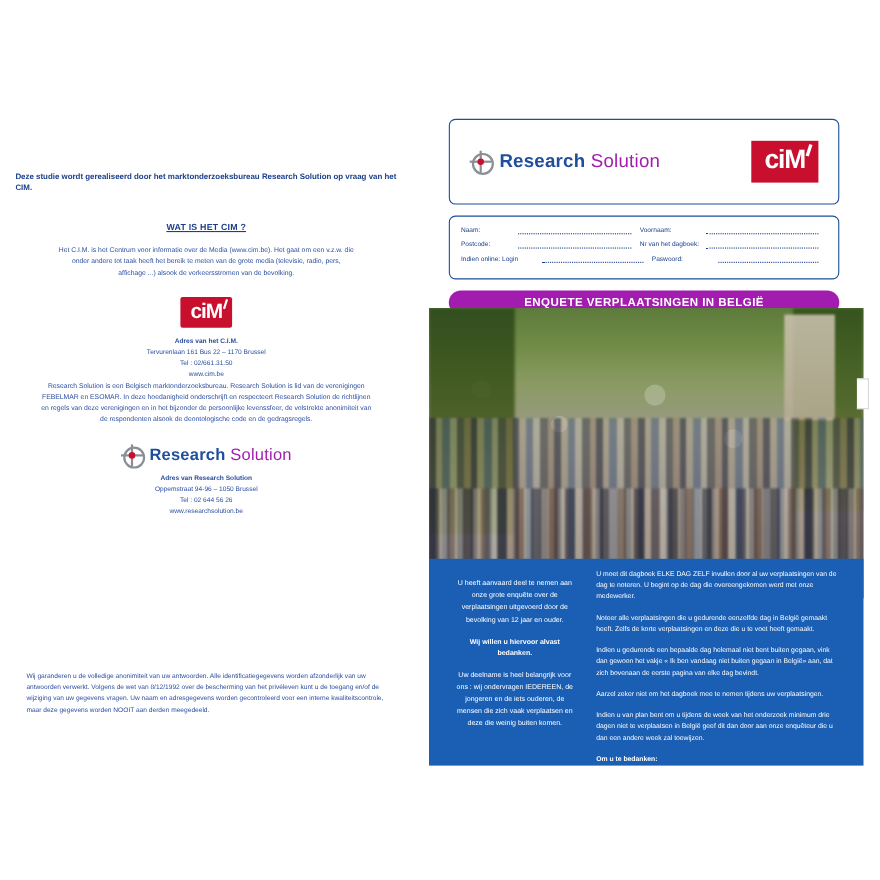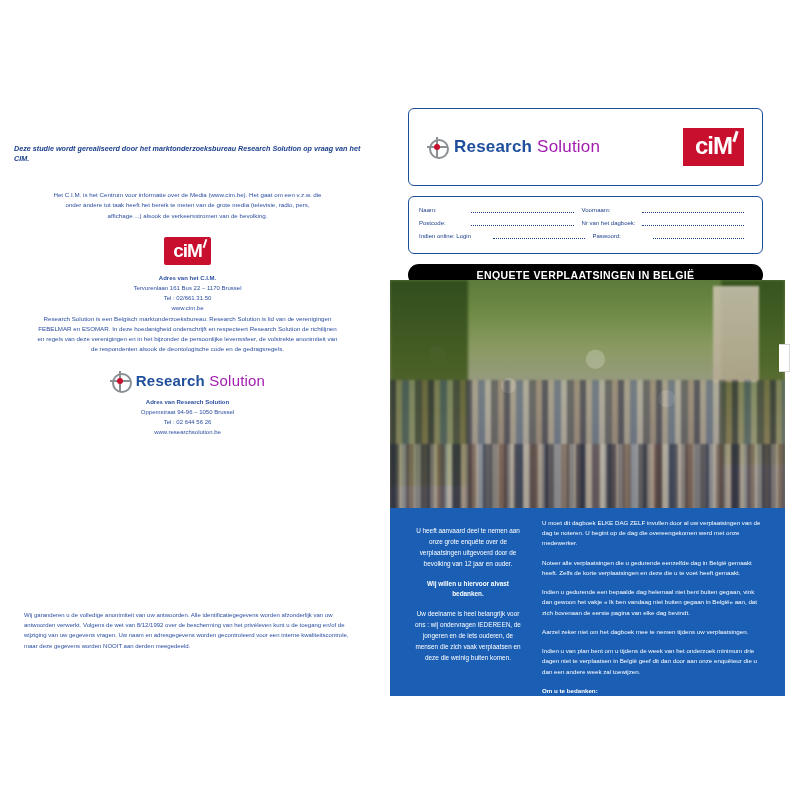--- a/index.html
+++ b/index.html
@@ -10,21 +10,21 @@
   }
   .page{position:absolute;inset:0;}
 
   
   .left{
     position:absolute;left:10px;top:140px;width:355px;height:540px;
     color:#1b3f8b;text-align:center;
   }
   .lead{
     font-size:7.2px;font-weight:bold;color:#1b3f8b;text-align:left;
-    line-height:1.4;margin:4px 4px 26px 4px;font-style:italic;
+    line-height:1.4;margin:16px 4px 26px 4px;
   }
   .sec-title{
     font-size:8px;font-weight:bold;color:#1b3f8b;text-decoration:underline;
     margin:0 0 12px 0;letter-spacing:.2px;
   }
   .body-txt{
     font-size:6.2px;color:#2b4ea0;line-height:1.65;margin:0 auto;
     width:270px;
   }
   .body-txt.wide{width:300px;}
@@ -89,21 +89,21 @@
     border:1px solid #1b4f9c;border-radius:6px;background:#ffffff;
     box-sizing:border-box;padding:7px 10px;
   }
   .frow{display:flex;font-size:6px;color:#1b3f8b;margin-bottom:4px;align-items:flex-end;}
   .flabel{width:52px;flex:none;}
   .fline{flex:1;border-bottom:1px dotted #1b3f8b;height:8px;margin-right:8px;}
   .flabel2{width:60px;flex:none;}
 
   .banner{
     position:absolute;left:18px;top:156px;width:355px;height:22px;
-    background:#000000;border-radius:11px;color:#ffffff;
+    background:#a21caf;border-radius:11px;color:#ffffff;
     display:flex;align-items:center;justify-content:center;
     font-size:10.5px;font-weight:bold;letter-spacing:.4px;
   }
 
   .photo{
     position:absolute;left:0;top:172px;width:395px;height:264px;
     background:
       radial-gradient(circle at 12% 28%, rgba(255,255,255,.35) 0 8px, rgba(0,0,0,0) 9px),
       radial-gradient(circle at 30% 40%, rgba(255,255,255,.25) 0 7px, rgba(0,0,0,0) 8px),
       radial-gradient(circle at 52% 30%, rgba(255,255,255,.22) 0 9px, rgba(0,0,0,0) 10px),
@@ -171,20 +171,21 @@
   }
 </style>
 </head>
 <body>
 
 <div class="page">
 
   <div class="left">
     <div class="lead">Deze studie wordt gerealiseerd door het marktonderzoeksbureau Research Solution op vraag van het CIM.</div>
 
+    <div class="sec-title">WAT IS HET CIM ?</div>
     <div class="body-txt">Het C.I.M. is het Centrum voor informatie over de Media (www.cim.be). Het gaat om een v.z.w. die onder andere tot taak heeft het bereik te meten van de grote media (televisie, radio, pers, affichage ...) alsook de verkeersstromen van de bevolking.</div>
 
     <div class="cim-logo">
       <span>ciM</span>
       <span class="tick"></span>
     </div>
     <div class="addr">
       <div class="hl">Adres van het C.I.M.</div>
       <div>Tervurenlaan 161 Bus 22 – 1170 Brussel</div>
       <div>Tel : 02/661.31.50</div>

